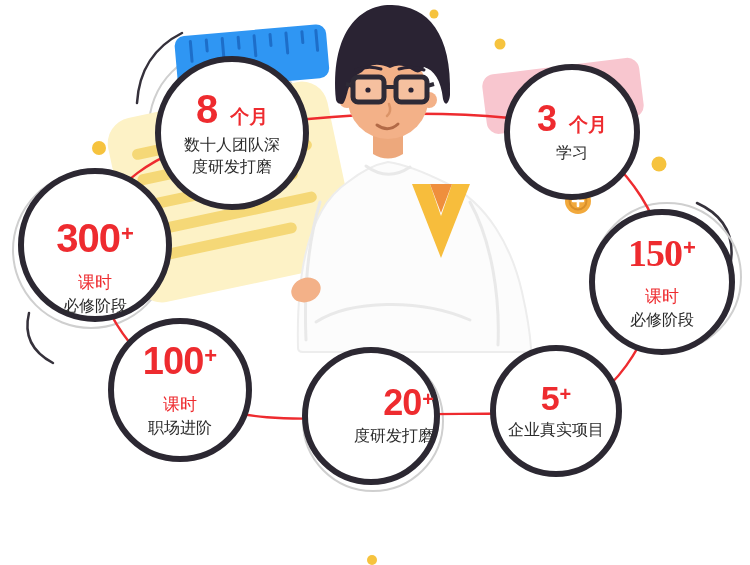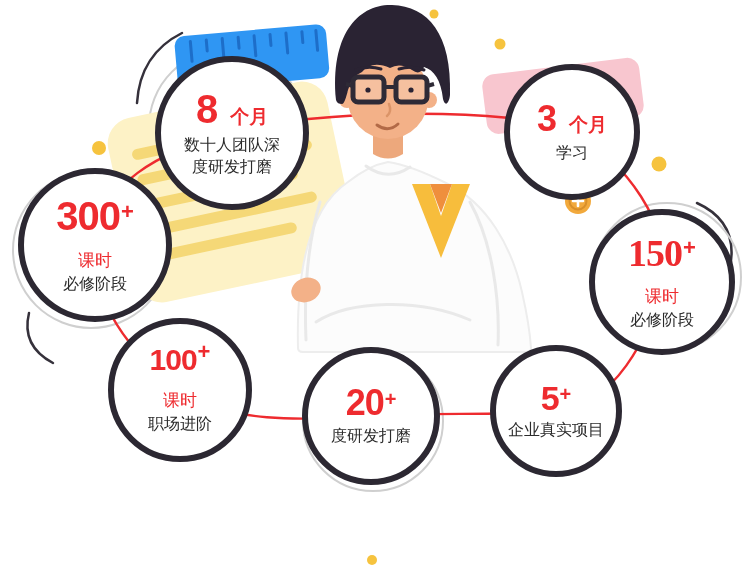--- a/index.html
+++ b/index.html
@@ -43,31 +43,31 @@
   }
   .num-row { display:flex; align-items:baseline; justify-content:center; color:var(--red); }
   .num  { font-size:38px; font-weight:800; line-height:1; letter-spacing:-1px; color:var(--red); }
   .unit { font-size:19px; font-weight:700; margin-left:13px; color:var(--red); }
   .plus { font-size:22px; font-weight:800; position:relative; top:-11px; margin-left:1px; color:var(--red); }
   .sub  { color:var(--red); font-weight:400; font-size:17px; margin-top:13px; }
   .line, .label { color:#2b2b2b; font-size:16px; line-height:1.32; margin-top:1px; font-weight:500; }
 
   .b1 { left:155px; top:56px;  width:154px; height:154px; }
   .b2 { left:504px; top:64px;  width:136px; height:136px; }
-  .b3 { left:18px;  top:168px; width:154px; height:154px; }
+  .b3 { left:18px;  top:168px; width:154px; height:154px;justify-content:flex-end; }
   .b4 { left:589px; top:209px; width:146px; height:146px; }
   .b5 { left:108px; top:318px; width:144px; height:144px; }
-  .b6 { left:302px; top:347px; width:138px; height:138px; }
+  .b6 { left:302px; top:347px; width:138px; height:138px;align-items:flex-end; }
   .b7 { left:490px; top:345px; width:132px; height:132px; }
 
   .b1 .num { font-size:40px; }
   .b2 .num { font-size:36px; }
   .b3 .num { font-size:40px; }
   .b4 .num { font-size:38px;font-family:Liberation Serif, serif; }
-  .b5 .num { font-size:30px; }
+  .b5 .num { font-size:38px; }
   .b6 .num { font-size:36px; }
   .b7 .num { font-size:34px; }
   .b6 .plus, .b7 .plus { font-size:20px; top:-9px; }
   .b3 .label, .b4 .label { font-size:16px; }
   .b6 .label, .b7 .label { margin-top:4px; }
   .b1 .num-row, .b2 .num-row { margin-bottom:3px; }
 </style>
 </head>
 <body>
 

